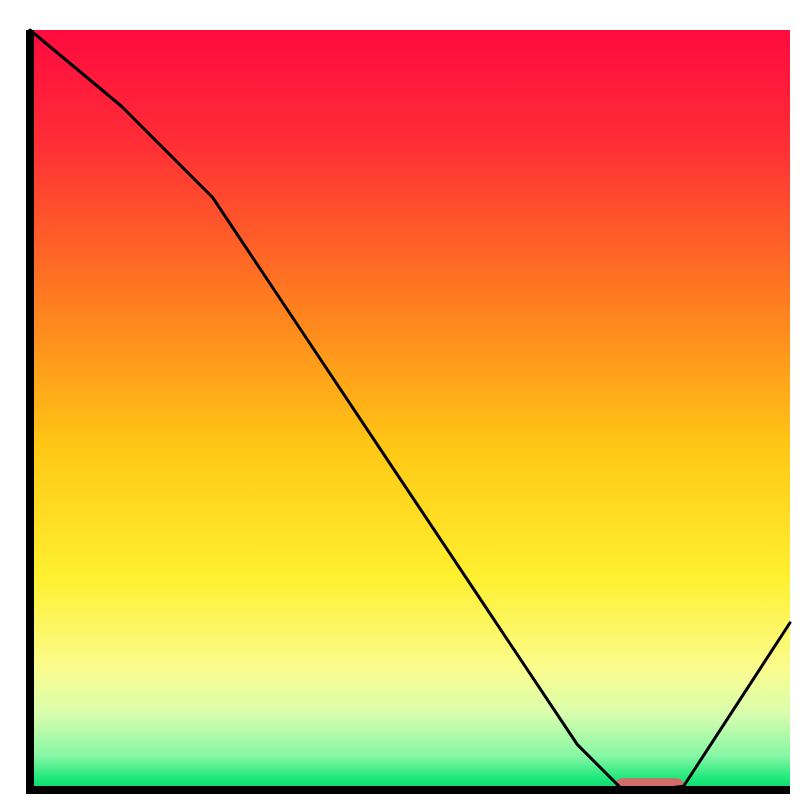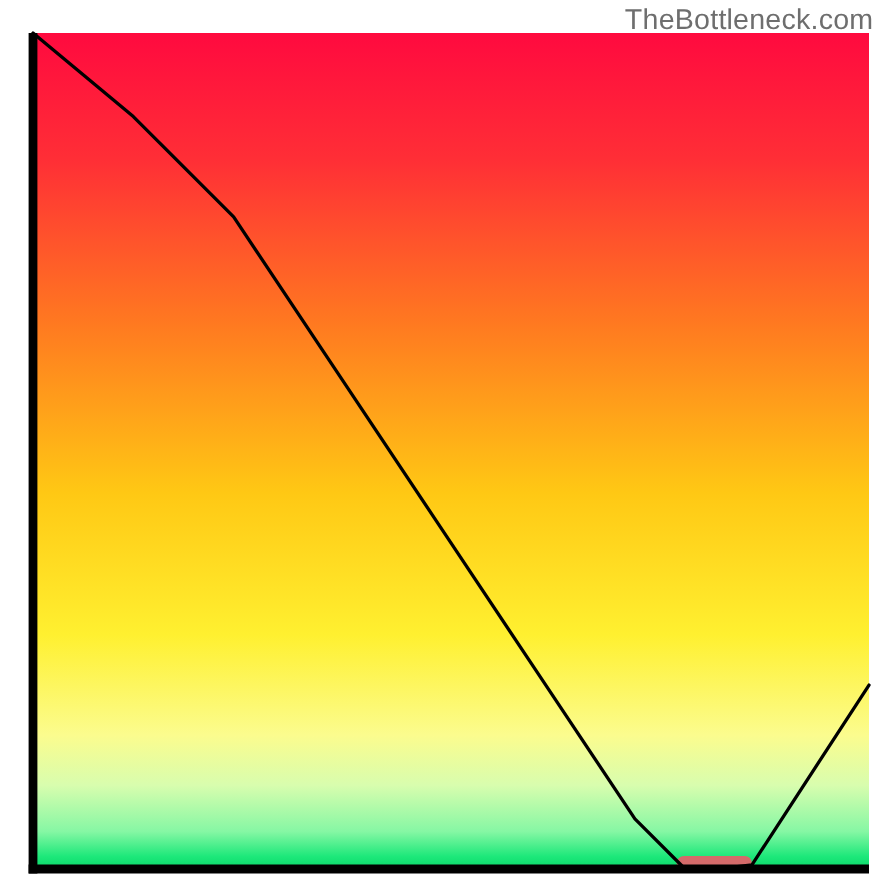--- a/index.html
+++ b/index.html
@@ -31,21 +31,20 @@
     top: 0;
     left: 0;
     width: 800px;
     height: 800px;
   }
 </style>
 </head>
 <body>
 
 <div class="chart-container">
-  <div class="watermark">TheBottleneck.com</div>
 
   <svg class="chart" viewBox="0 0 800 800">
     <defs>
       <linearGradient id="bg-grad" x1="0" y1="0" x2="0" y2="1">
           <stop offset="0.00%" stop-color="#ff0a3f"></stop>
           <stop offset="15.00%" stop-color="#ff2e36"></stop>
           <stop offset="35.00%" stop-color="#ff7a20"></stop>
           <stop offset="55.00%" stop-color="#ffc814"></stop>
           <stop offset="72.00%" stop-color="#fff030"></stop>
           <stop offset="84.00%" stop-color="#fbfc8e"></stop>

